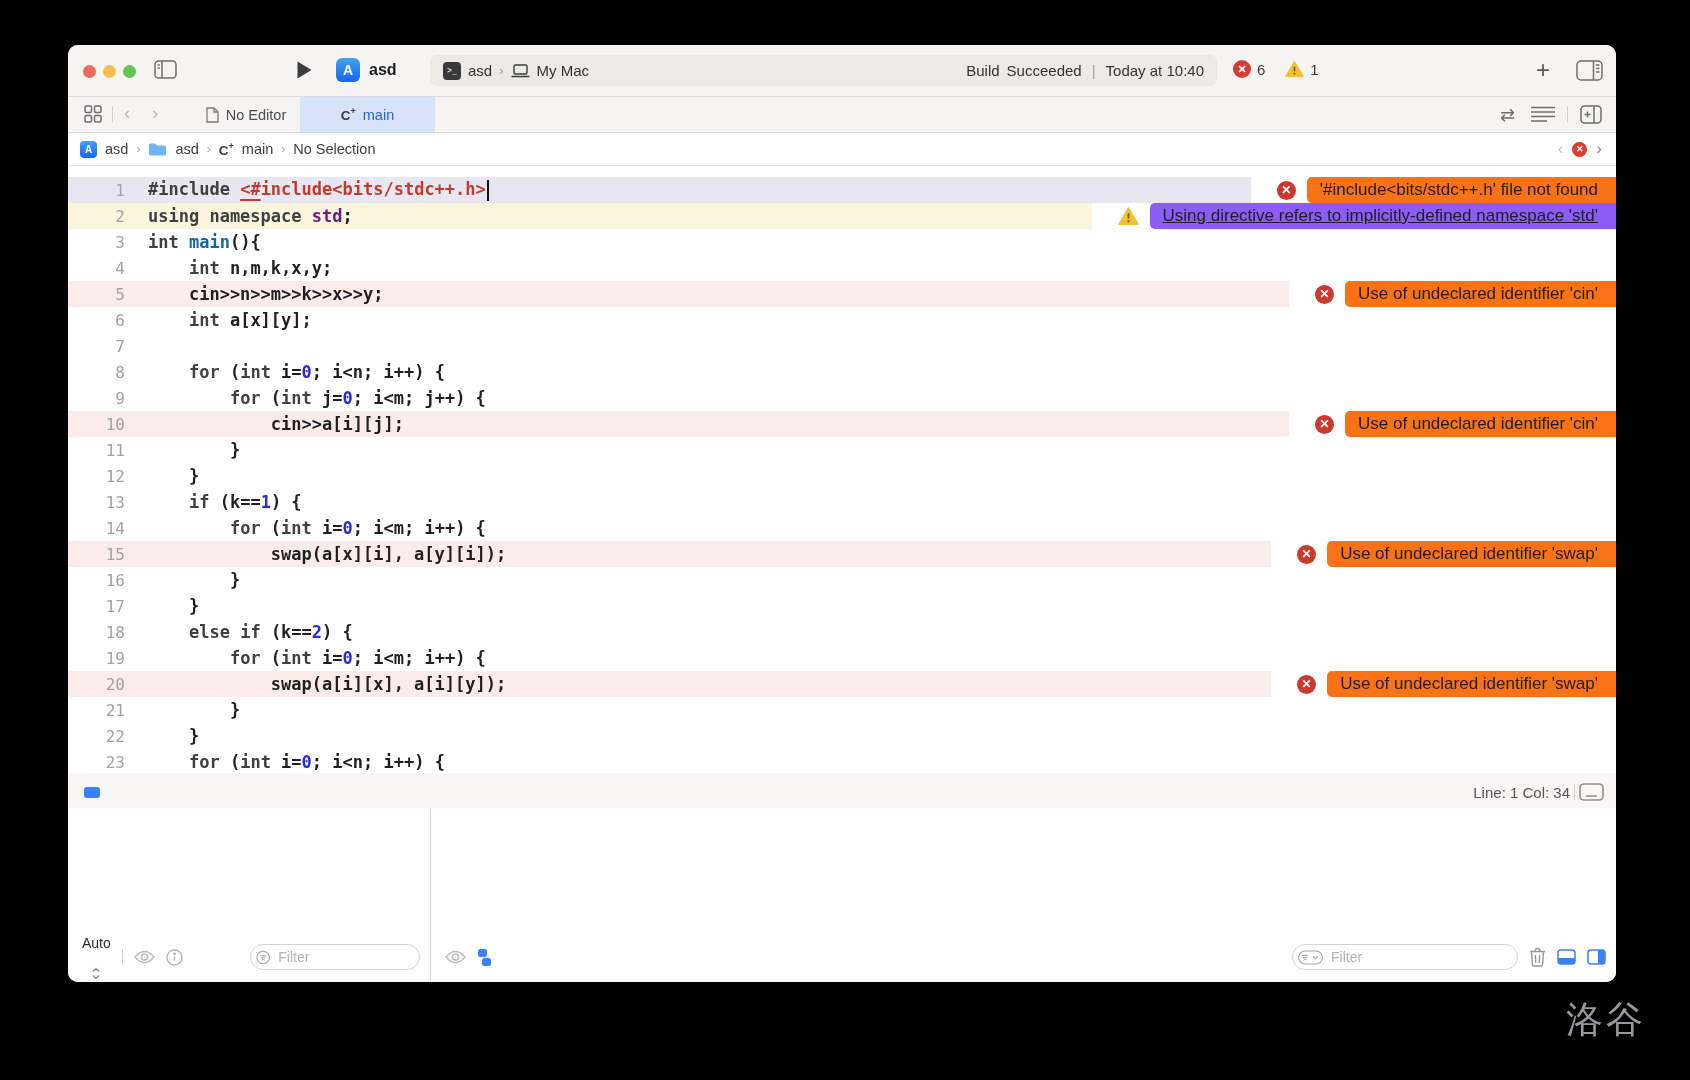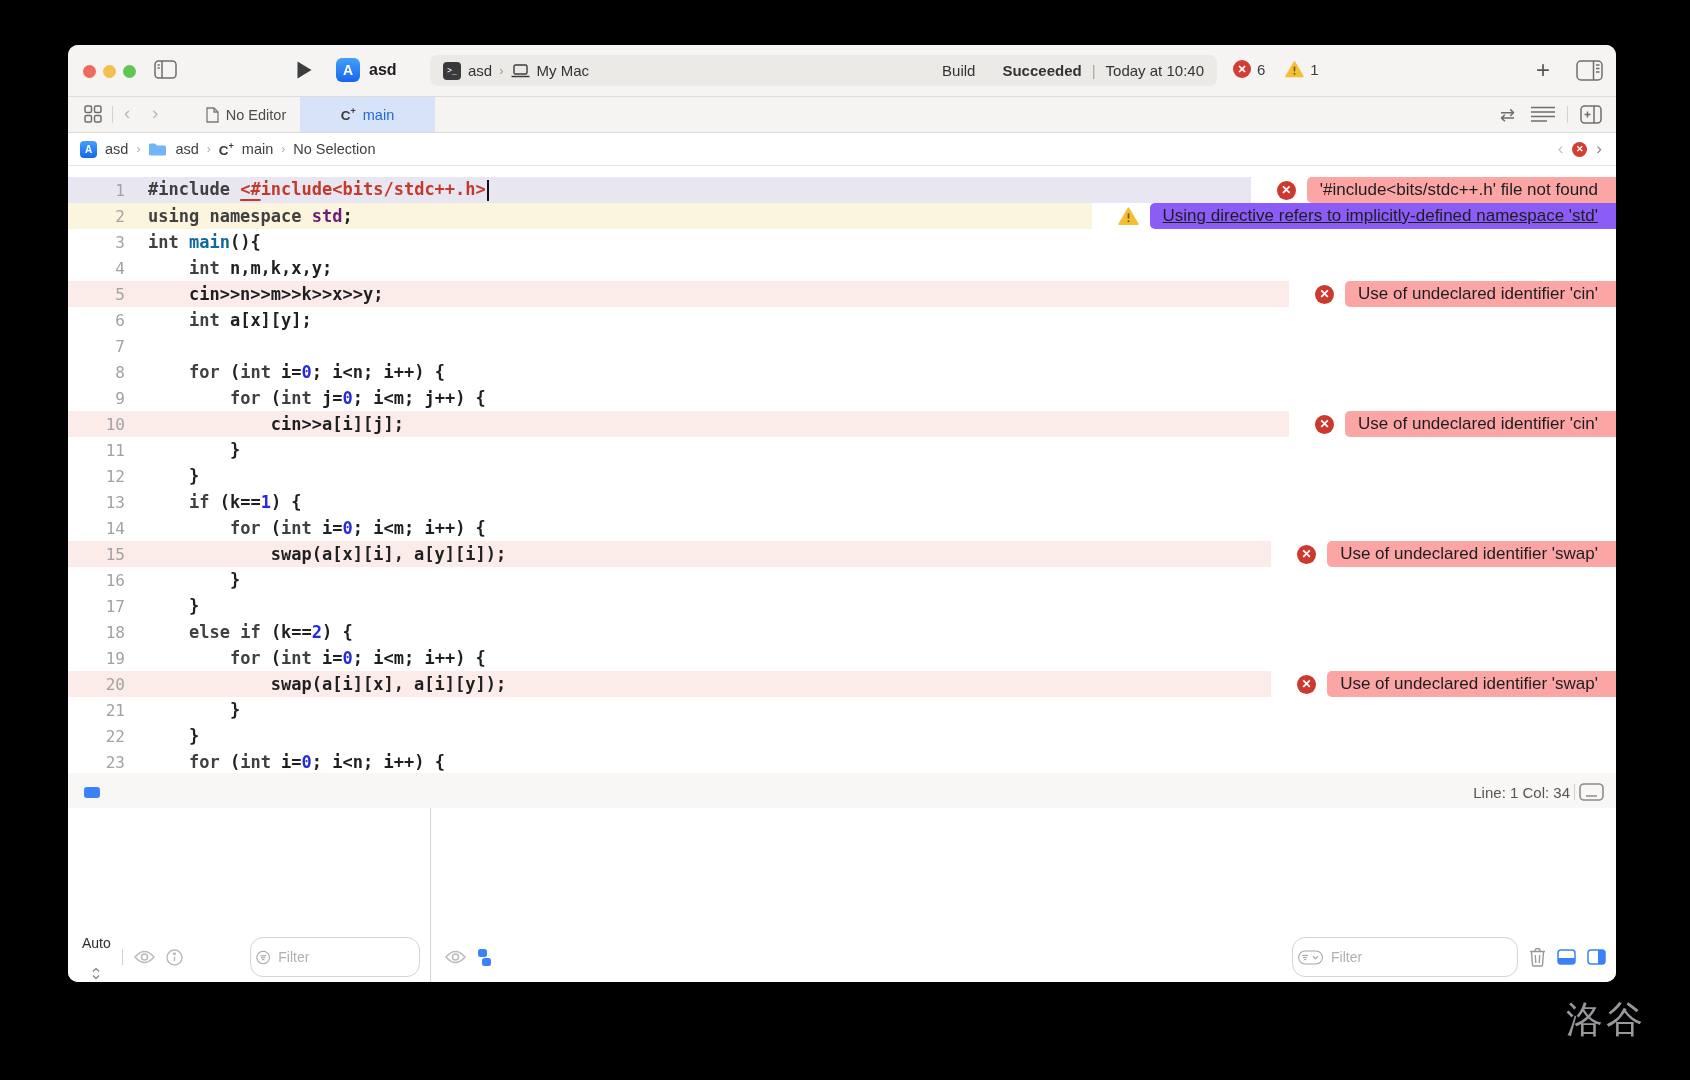--- a/index.html
+++ b/index.html
@@ -20,21 +20,21 @@
            color:#fff;font-weight:bold;font-size:14px;display:flex;align-items:center;justify-content:center;}
   .appicon.sm{width:17px;height:17px;border-radius:4px;font-size:10px;}
   .project-name{font-weight:bold;font-size:16px;color:#1d1d1f;}
   .pill{position:absolute;left:362px;top:10px;width:787px;height:31px;background:#eceae7;
         border-radius:7px;display:flex;align-items:center;justify-content:space-between;
         padding:0 13px;box-sizing:border-box;font-size:15px;color:#333;}
   .pill-left,.pill-right{display:flex;align-items:center;gap:7px;white-space:nowrap;}
   .term-icon{width:18px;height:18px;border-radius:4px;background:#3a3a3c;color:#fff;font-size:8px;
              display:flex;align-items:center;justify-content:center;font-family:"DejaVu Sans Mono",monospace;}
   .chev{color:#9a989​6;color:#9a9896;font-size:13px;}
-  .pill-right b{font-weight:bold;margin-left:20px;}
+  .pill-right b{font-weight:normal;}
   .pill-sep{color:#a7a5a2;padding:0 3px;}
   .issues{position:absolute;left:1165px;top:15px;display:flex;align-items:center;gap:6px;font-size:15px;color:#3c3c3e;}
   .issues .gap{width:8px;}
   .err-badge{width:18px;height:18px;border-radius:50%;background:#d23e33;color:#fff;display:flex;
              align-items:center;justify-content:center;font-size:11px;font-weight:bold;}
   .tb-right{position:absolute;right:13px;top:13px;display:flex;align-items:center;gap:26px;color:#5f5f5f;}
   .plus{font-size:24px;font-weight:300;line-height:24px;color:#565656;}
   
   .tabbar{position:relative;height:35px;background:#f5f4f2;border-bottom:1px solid #dedcda;
           display:flex;align-items:stretch;font-size:14.5px;color:#4c4c4e;}
@@ -66,38 +66,38 @@
   .code-row.bg-err{background:#fbebe9;}
   .ln{width:57px;text-align:right;color:#a3a1a4;font:16px "DejaVu Sans Mono",monospace;flex:none;}
   .code{margin-left:23px;font:bold 17px "DejaVu Sans Mono",monospace;color:#1f1f21;flex:none;}
   .seg-pl{color:#1f1f21}.seg-kw{color:#404040}.seg-num{color:#272ad8}
   .seg-dir{color:#404040}.seg-err{color:#c5392c}.seg-type{color:#701a75}.seg-fn{color:#0f68a0}
   .seg-errU{color:#c5392c;text-decoration:underline;text-decoration-thickness:2px;text-underline-offset:4px;}
   .caret{display:inline-block;width:2.5px;height:21px;background:#111;vertical-align:middle;margin-left:1px;}
   .annot{margin-left:auto;display:flex;align-items:center;height:100%;background:#fff;padding-left:26px;flex:none;}
   .annot .msg{margin-left:11px;height:100%;display:flex;align-items:center;padding:0 18px 0 13px;
               font-size:17px;color:#1d1d1f;border-radius:5px 0 0 5px;font-family:"Liberation Sans",sans-serif;}
-  .annot.error .msg{background:#fca5a5;}
+  .annot.error .msg{background:#f97316;}
   .annot.warning .msg{background:#8b5cf6;text-decoration:underline;}
   .badge-err{width:19px;height:19px;border-radius:50%;background:#cb392f;color:#fff;display:flex;
              align-items:center;justify-content:center;font-size:12px;font-weight:bold;flex:none;}
   
   .statusbar{position:relative;height:38px;background:#f8f7f6;border-bottom:1px solid #d7d5d3;
              display:flex;align-items:center;}
   .bp-pill{width:16px;height:11px;border-radius:3px;background:#3b82f7;margin-left:16px;}
   .status-right{position:absolute;right:12px;display:flex;align-items:center;gap:4px;color:#555;font-size:15px;}
   .vline{width:1px;height:16px;background:#d2d0ce;}
   
   .debugarea{position:absolute;left:0;right:0;bottom:0;top:763px;display:flex;background:#fff;}
   .pane-left{width:362px;border-right:1px solid #d8d6d4;display:flex;flex-direction:column;}
   .pane-right{flex:1;display:flex;flex-direction:column;}
   .pane-body{flex:1;}
   .toolbar{height:46px;display:flex;align-items:center;gap:11px;padding:0 10px 4px 14px;box-sizing:border-box;}
   .auto-dd{display:flex;align-items:center;gap:16px;font-size:14px;color:#2c2c2e;flex-direction:column;}
-  .filter{height:40px;border:1px solid #d6d4d2;border-radius:13px;background:#fff;display:flex;
+  .filter{height:26px;border:1px solid #d6d4d2;border-radius:13px;background:#fff;display:flex;
           align-items:center;padding:0 10px 0 5px;gap:6px;box-sizing:border-box;}
   .filter input{border:none;outline:none;font-size:14px;color:#333;width:100%;background:transparent;
                 font-family:"Liberation Sans",sans-serif;}
   .filter input::placeholder{color:#b3b1af;}
   .f-left{width:170px;margin-left:auto;}
   .f-right{width:226px;margin-left:auto;}
   .gray-ic{color:#b5b3b1;}
   .spacerflex{flex:1;}
   .watermark{position:absolute;left:1566px;top:995px;font-size:37px;color:#97999c;letter-spacing:3px;
              font-family:"DejaVu Sans",sans-serif;}

